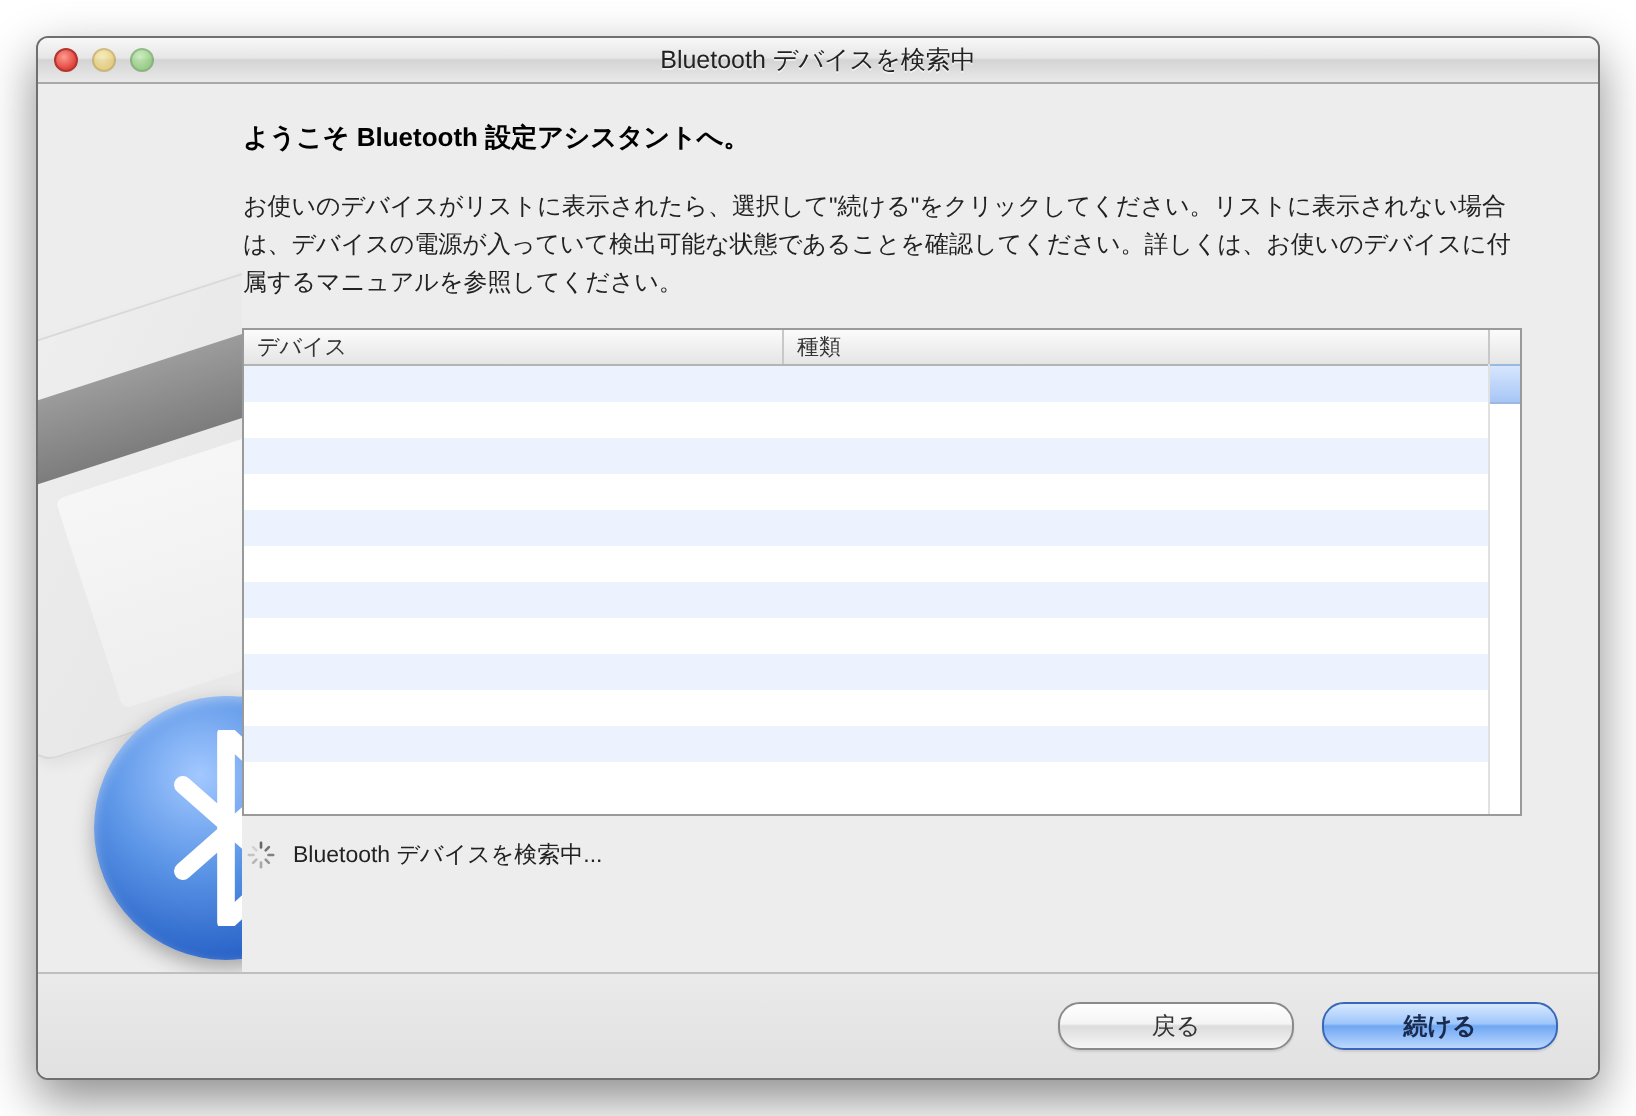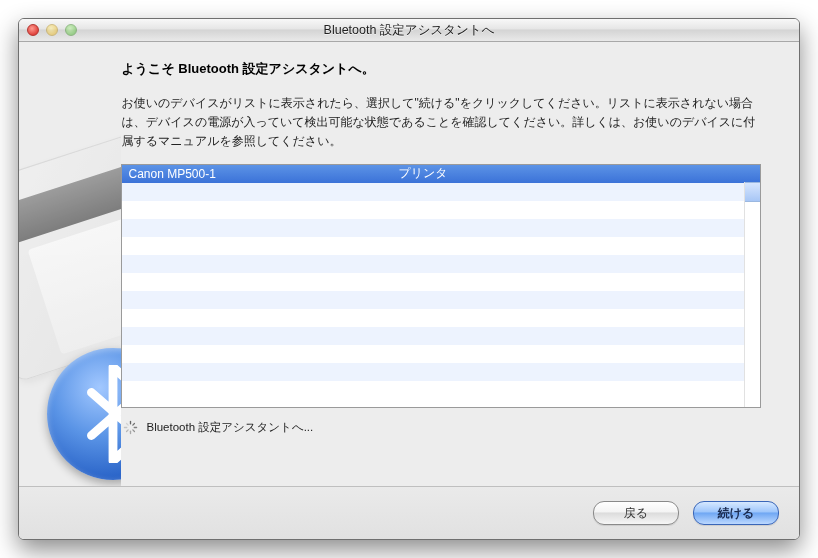--- a/index.html
+++ b/index.html
@@ -241,21 +241,21 @@
     display: flex;
     align-items: center;
     justify-content: flex-end;
     padding: 0 20px;
     gap: 14px;
   }
   .aqua-btn {
     min-width: 84px;
     height: 22px;
     border-radius: 11px;
-    padding: 0 0;
+    padding: 0 16px;
     font-size: 12px;
     border: 1px solid #8a8a8a;
     background: linear-gradient(to bottom, #ffffff 0%, #f4f4f4 45%, #dcdcdc 50%, #f6f6f6 100%);
     color: #333;
     box-shadow: 0 1px 1px rgba(0,0,0,0.1);
     display:flex;
     align-items:center;
     justify-content:center;
     cursor: pointer;
   }
@@ -271,21 +271,21 @@
 
 <div class="page-wrap">
   <div class="window">
 
     <div class="titlebar">
       <div class="traffic-lights">
         <div class="tl red"></div>
         <div class="tl yellow"></div>
         <div class="tl green"></div>
       </div>
-      <div class="title-text">Bluetooth 設定アシスタントへ</div>
+      <div class="title-text">Bluetooth デバイスを検索中</div>
     </div>
 
     <div class="window-body">
       <div class="content-area">
 
         <div class="sidebar-illustration">
           <div class="keyboard">
             <div class="black-strip"></div>
             <div class="cloth"></div>
           </div>
@@ -296,25 +296,26 @@
               </svg>
             </div>
           </div>
         </div>
 
         <div class="main-panel">
           <div class="heading">ようこそ Bluetooth 設定アシスタントへ。</div>
           <div class="instructions">お使いのデバイスがリストに表示されたら、選択して"続ける"をクリックしてください。リストに表示されない場合は、デバイスの電源が入っていて検出可能な状態であることを確認してください。詳しくは、お使いのデバイスに付属するマニュアルを参照してください。</div>
 
           <div class="device-table">
+            <div class="device-header">
+              <div class="col-device">デバイス</div>
+              <div class="col-type">種類</div>
+              <div class="header-corner"></div>
+            </div>
             <div class="device-rows" id="device-rows">
-                <div class="row selected">
-                  <div class="c1">Canon MP500-1</div>
-                  <div class="c2">プリンタ</div>
-                </div>
                 <div class="row alt"></div>
                 <div class="row"></div>
                 <div class="row alt"></div>
                 <div class="row"></div>
                 <div class="row alt"></div>
                 <div class="row"></div>
                 <div class="row alt"></div>
                 <div class="row"></div>
                 <div class="row alt"></div>
                 <div class="row"></div>
@@ -333,21 +334,21 @@
                   <line x1="12.2" y1="3.8" x2="10.5" y2="5.5" opacity="0.9"></line>
                   <line x1="14.5" y1="8" x2="12" y2="8" opacity="0.8"></line>
                   <line x1="12.2" y1="12.2" x2="10.5" y2="10.5" opacity="0.65"></line>
                   <line x1="8" y1="14.5" x2="8" y2="12" opacity="0.5"></line>
                   <line x1="3.8" y1="12.2" x2="5.5" y2="10.5" opacity="0.4"></line>
                   <line x1="1.5" y1="8" x2="4" y2="8" opacity="0.3"></line>
                   <line x1="3.8" y1="3.8" x2="5.5" y2="5.5" opacity="0.2"></line>
                 </g>
               </svg>
             </span>
-            <span>Bluetooth 設定アシスタントへ...</span>
+            <span>Bluetooth デバイスを検索中...</span>
           </div>
         </div>
       </div>
 
       <div class="button-bar">
         <div class="aqua-btn">戻る</div>
         <div class="aqua-btn primary">続ける</div>
       </div>
     </div>
 

